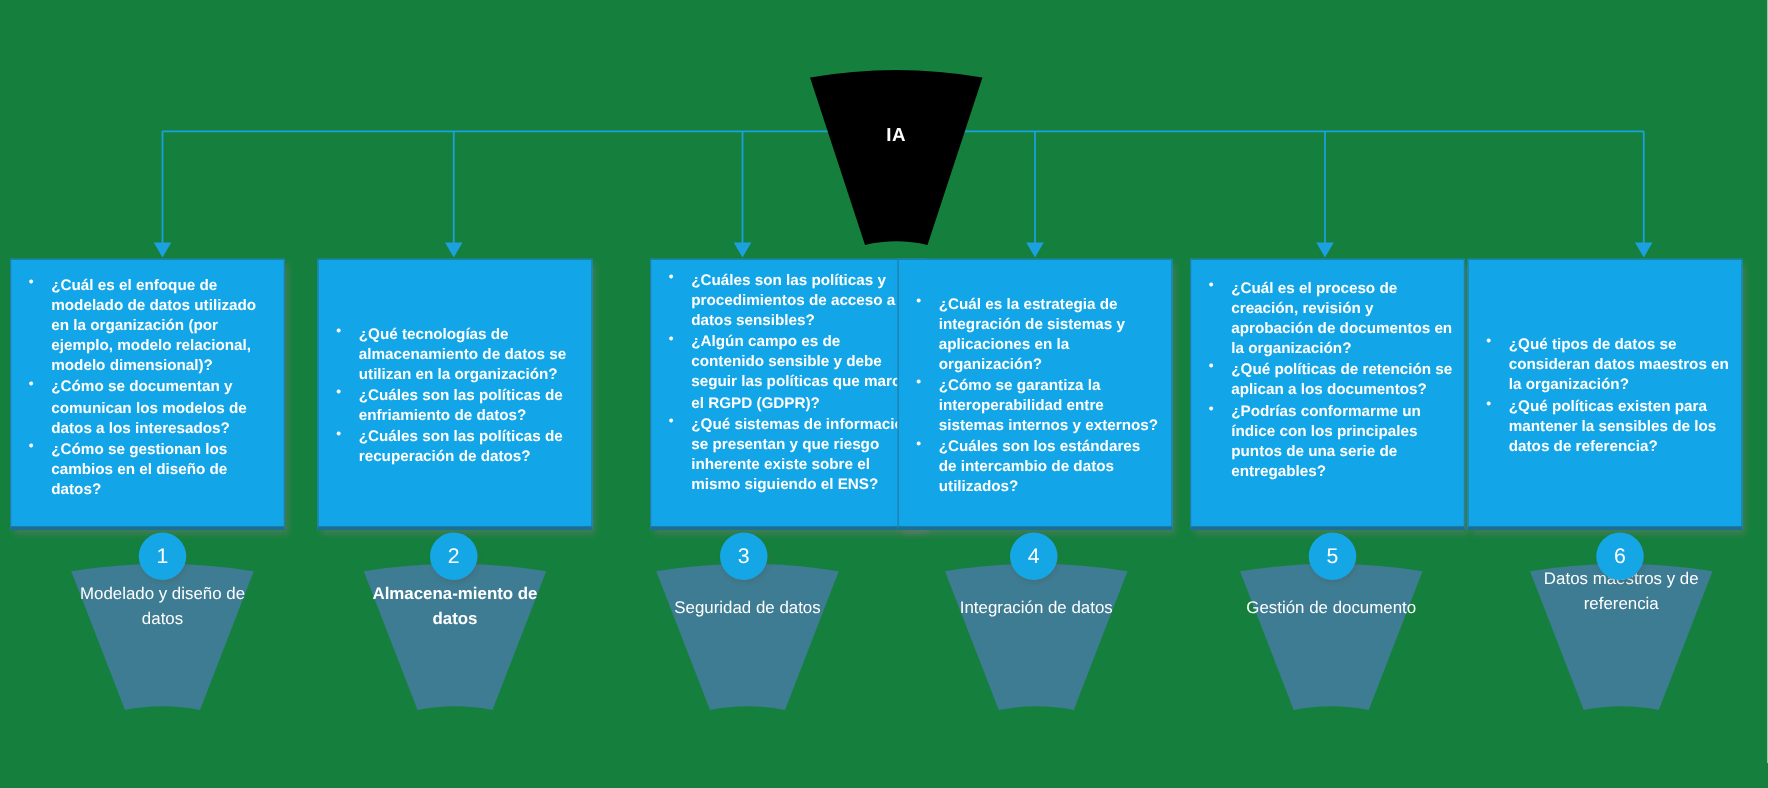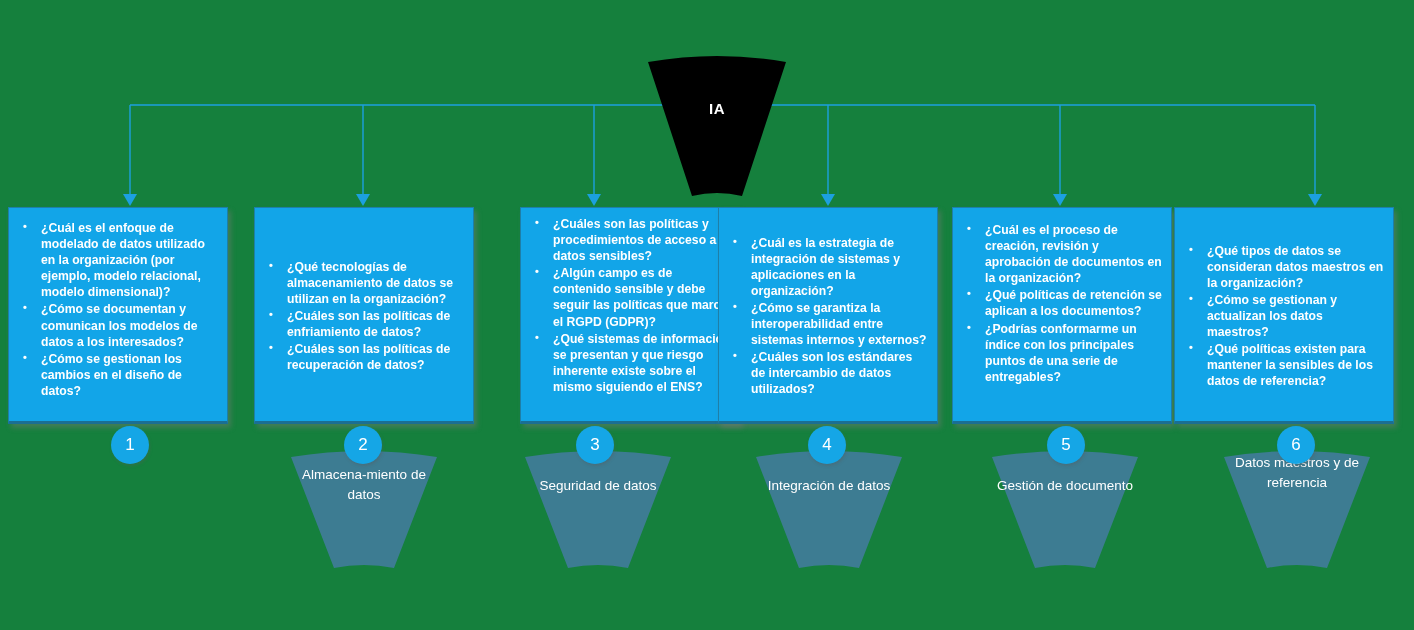--- a/index.html
+++ b/index.html
@@ -116,21 +116,21 @@
     padding-top: 26px;
     box-sizing: border-box;
   }
   .wedge.w1 { left: 54px;   }
   .wedge.w2 { left: 288px;  }
   .wedge.w3 { left: 522px;  }
   .wedge.w4 { left: 753px;  }
   .wedge.w5 { left: 989px;  }
   .wedge.w6 { left: 1221px; }
   .wedge.w1 .wedge-label { padding-top: 22px; }
-  .wedge.w2 .wedge-label { padding-top: 22px; }
+  .wedge.w2 .wedge-label { padding-top: 22px; font-weight: bold; }
   .wedge.w3 .wedge-label { padding-top: 33px; }
   .wedge.w4 .wedge-label { padding-top: 33px; }
   .wedge.w5 .wedge-label { padding-top: 33px; }
   .wedge.w6 .wedge-label { padding-top: 10px; }
 
   
   .badge {
     position: absolute;
     top: 426px;
     width: 38px;
@@ -214,25 +214,30 @@
   <div class="card c5">
     <ul>
       <li>¿Cuál es el proceso de creación, revisión y aprobación de documentos en la organización?</li>
       <li>¿Qué políticas de retención se aplican a los documentos?</li>
       <li>¿Podrías conformarme un índice con los principales puntos de una serie de entregables?</li>
     </ul>
   </div>
   <div class="card c6">
     <ul>
       <li>¿Qué tipos de datos se consideran datos maestros en la organización?</li>
-      <li>¿Cómo se gestionan y actualizan los datos maestros?</li>
       <li>¿Qué políticas existen para mantener la sensibles de los datos de referencia?</li>
     </ul>
   </div>
 
+  <div class="wedge w1">
+    <svg viewBox="0 0 152 125" width="152" height="125">
+      <path d="M3,14 Q76,2 149,14 L106,125 Q76,119 46,125 Z" fill="#3D7C92"></path>
+    </svg>
+    <div class="wedge-label">Modelado y diseño de datos</div>
+  </div>
   <div class="wedge w2">
     <svg viewBox="0 0 152 125" width="152" height="125">
       <path d="M3,14 Q76,2 149,14 L106,125 Q76,119 46,125 Z" fill="#3D7C92"></path>
     </svg>
     <div class="wedge-label">Almacena-miento de datos</div>
   </div>
   <div class="wedge w3">
     <svg viewBox="0 0 152 125" width="152" height="125">
       <path d="M3,14 Q76,2 149,14 L106,125 Q76,119 46,125 Z" fill="#3D7C92"></path>
     </svg>

